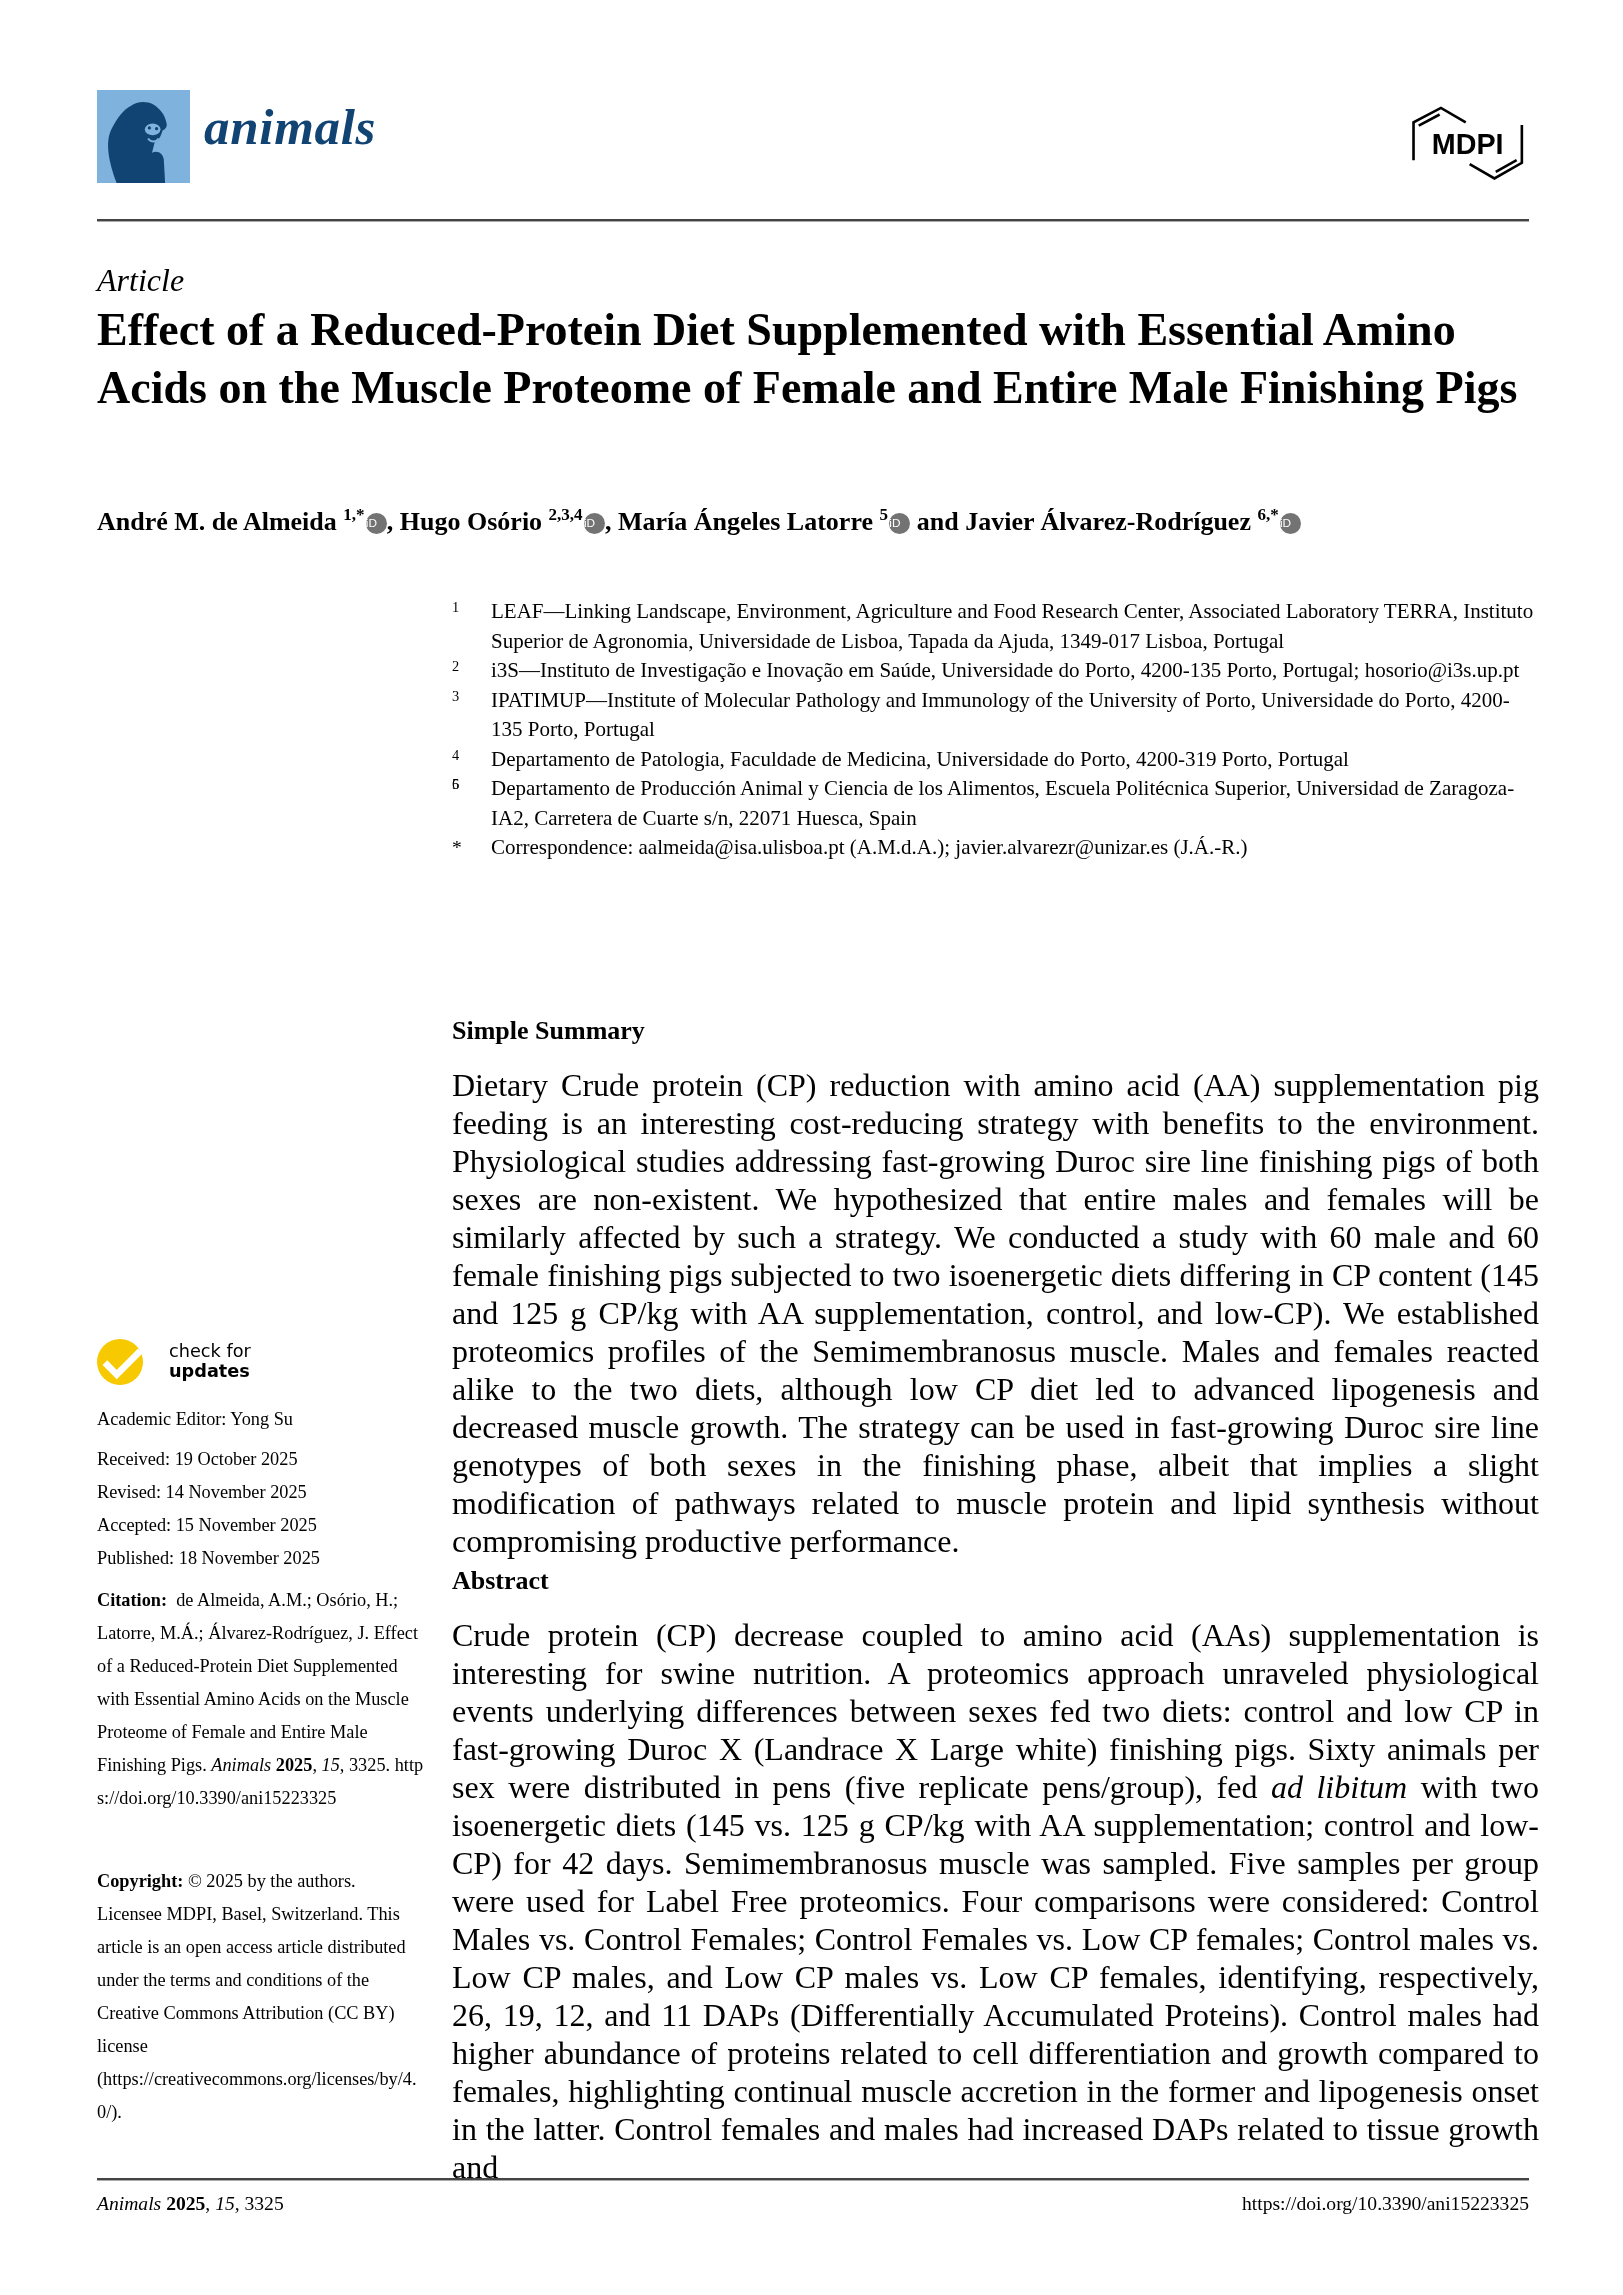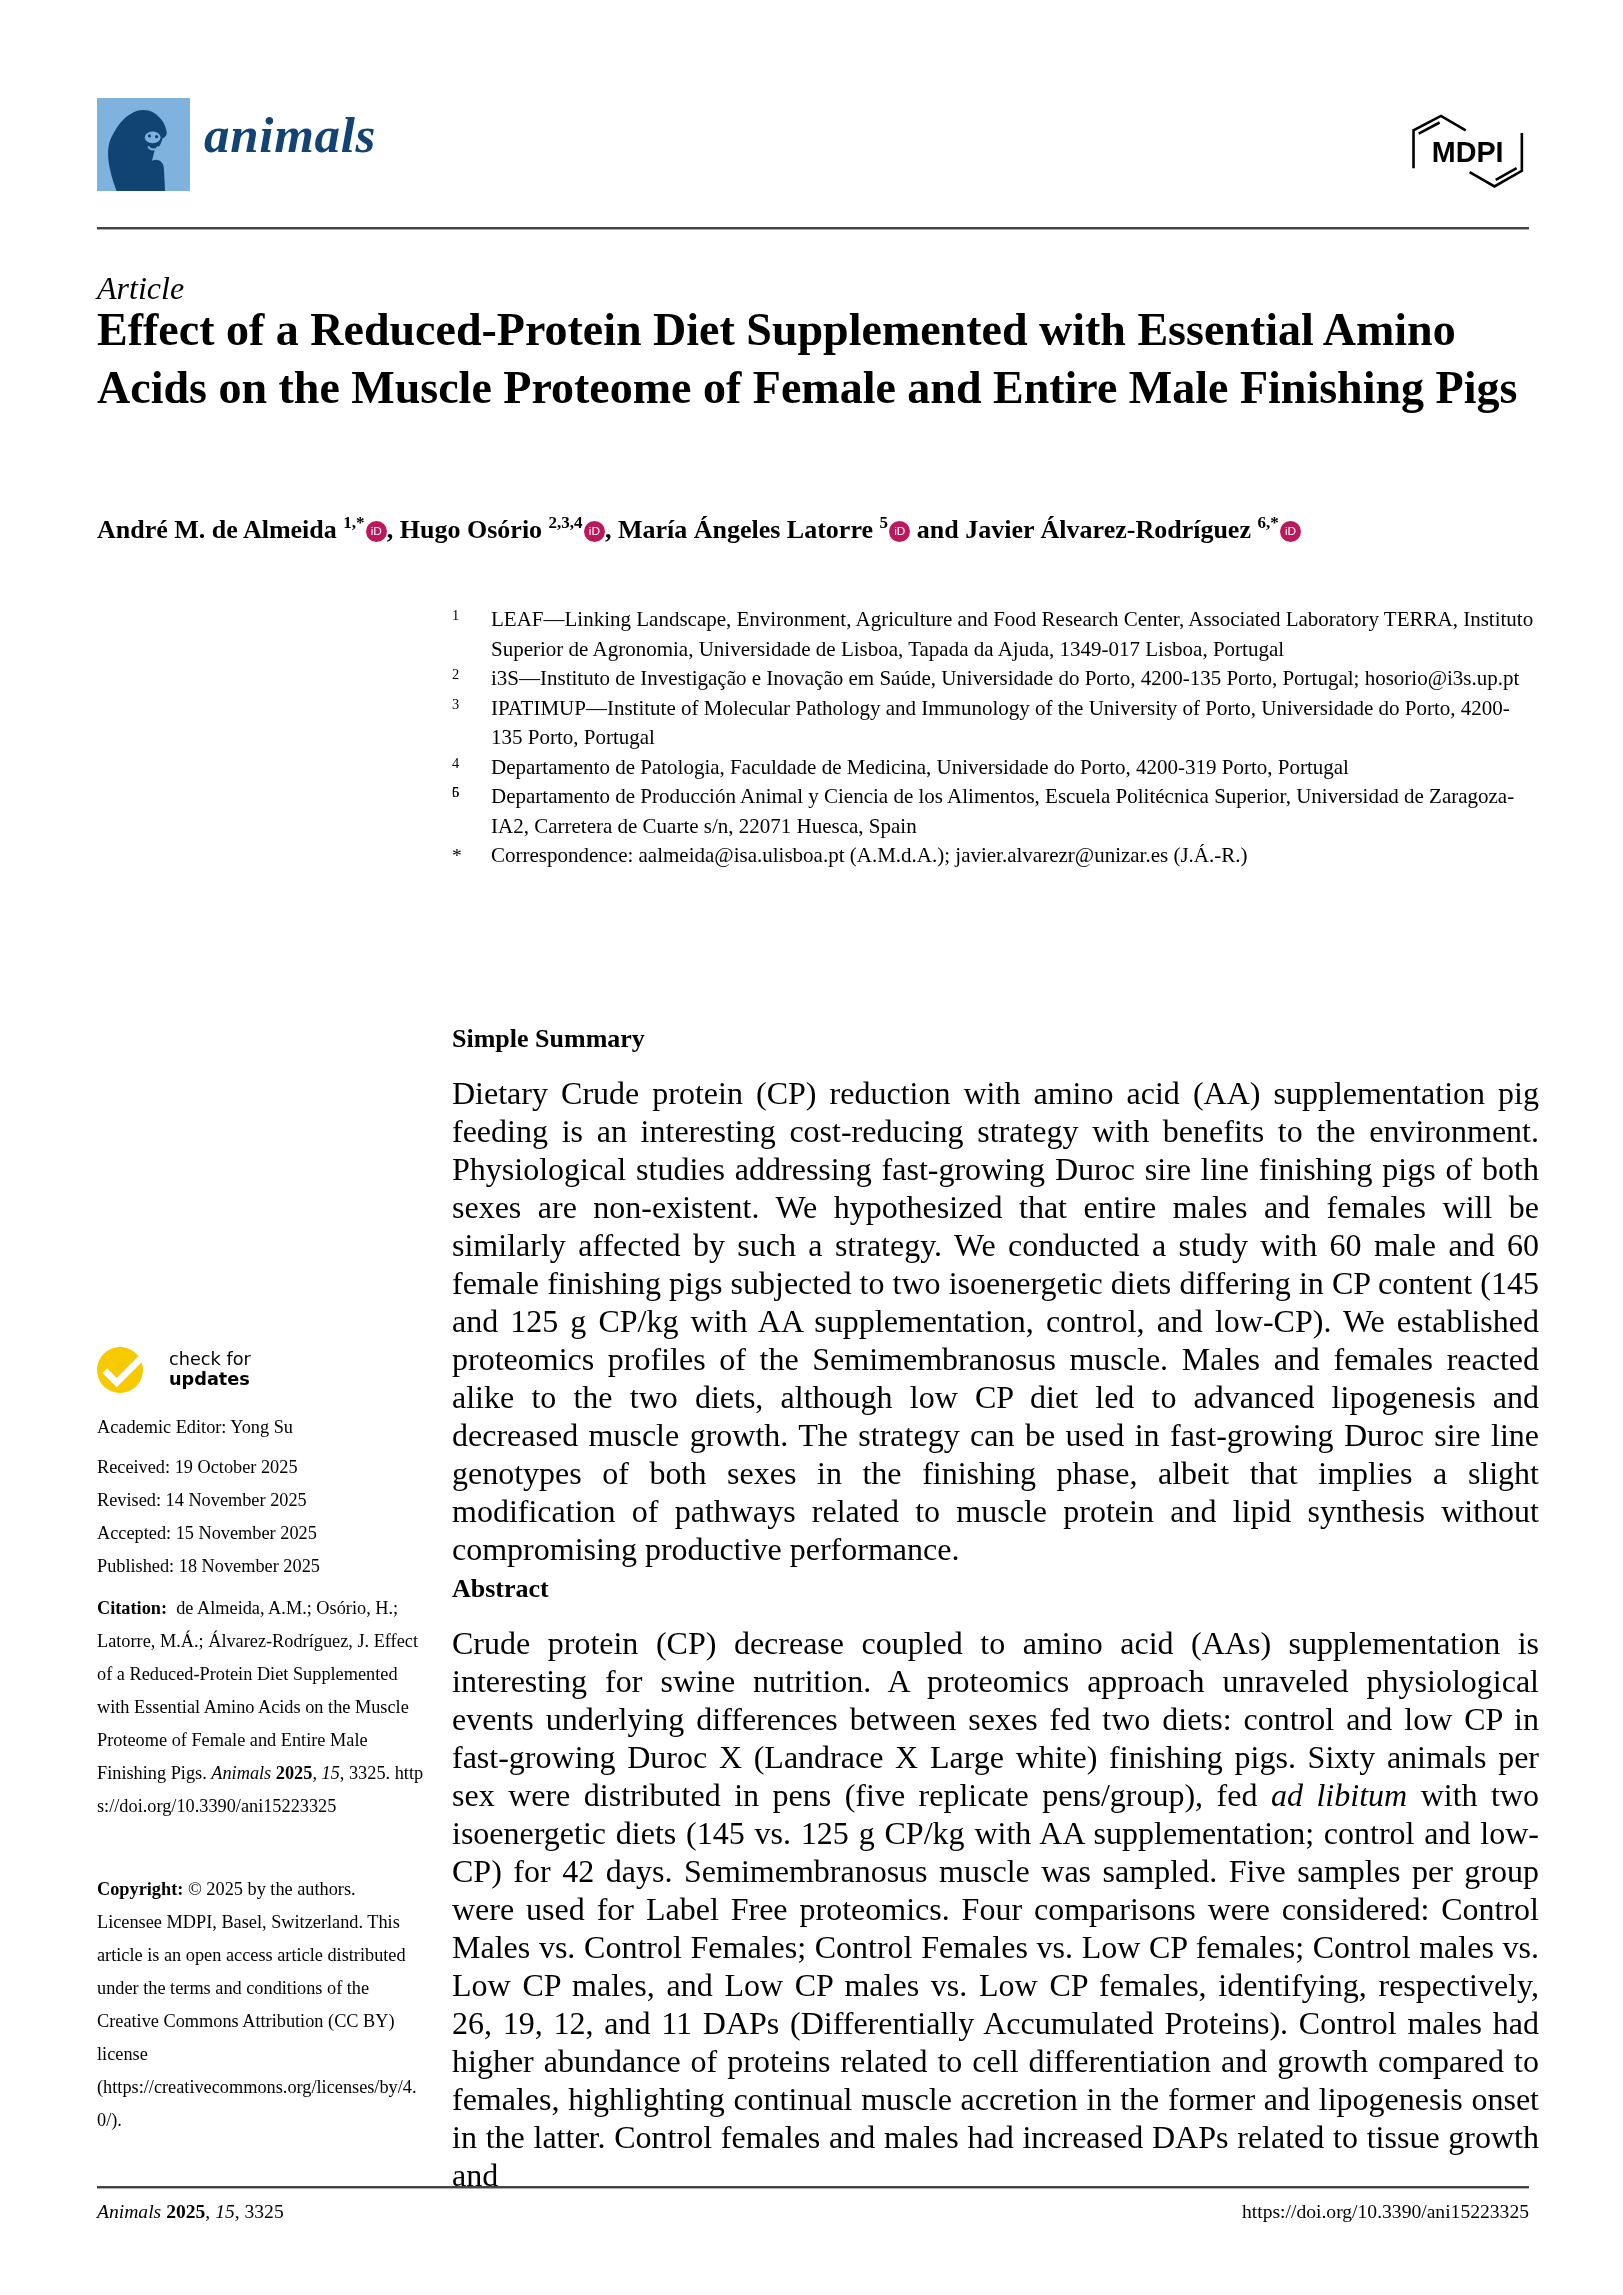--- a/index.html
+++ b/index.html
@@ -1,32 +1,32 @@
 <!DOCTYPE html>
 <html style="font-size:10.5px"><head>
 <meta charset="utf-8">
 <style>
   html, body { margin: 0; padding: 0; background: #ffffff; }
   body {
     width: 1623px; height: 2295px; position: relative; overflow: hidden;
     font-family: "Liberation Serif", "DejaVu Serif", serif; color: #000;
   }
-  .abs { position: absolute; margin-top: 8px; }
+  .abs { position: absolute; }
 
   
   .logo-box { left: 97px; top: 90px; width: 93px; height: 93px; background: #7fb2dd; overflow: hidden; }
   .journal-name { left: 204px; top: 98px; font-size: 51px; font-style: italic; font-weight: bold; color: #114472; letter-spacing: 0.7px; }
   .mdpi-logo { left: 1407px; top: 105px; width: 124px; height: 79px; }
   .rule-top { left: 97px; top: 219px; width: 1432px; height: 2px; background: #444; border-bottom: 0.7px solid #aaa; }
 
   .article-type { left: 97px; top: 262px; font-size: 32px; font-style: italic; }
   .title { left: 97px; top: 301px; width: 1440px; font-size: 46px; font-weight: bold; line-height: 58px; }
   .authors { left: 97px; top: 504px; font-size: 26px; font-weight: bold; white-space: nowrap; }
   .authors sup { font-size: 17px; vertical-align: 10.5px; }
-  .orcid { display: inline-block; width: 21px; height: 21px; border-radius: 50%; background: #be185d; color: #fff; font-family: "Liberation Sans", sans-serif; font-size: 11.8px; font-weight: normal; text-align: center; line-height: 21px; vertical-align: 2.6px; margin-left: 1.3px; }
+  .orcid { display: inline-block; width: 21px; height: 21px; border-radius: 50%; background: #737373; color: #fff; font-family: "Liberation Sans", sans-serif; font-size: 11.8px; font-weight: normal; text-align: left; line-height: 21px; vertical-align: 2.6px; margin-left: 1.3px; }
 
   
   .affils { left: 452px; top: 597px; width: 1087px; font-size: 21px; line-height: 29.5px; }
   .affil { position: relative; padding-left: 39px; }
   .affil .num { position: absolute; left: 0; top: -3.9px; font-size: 14.4px; }
   .affil .star { position: absolute; left: 0; top: 0; font-size: 19.6px; }
 
   
   .section { left: 452px; width: 1087px; }
   .section h2 { font-size: 26px; font-weight: bold; margin: 0 0 19.6px 0; }

